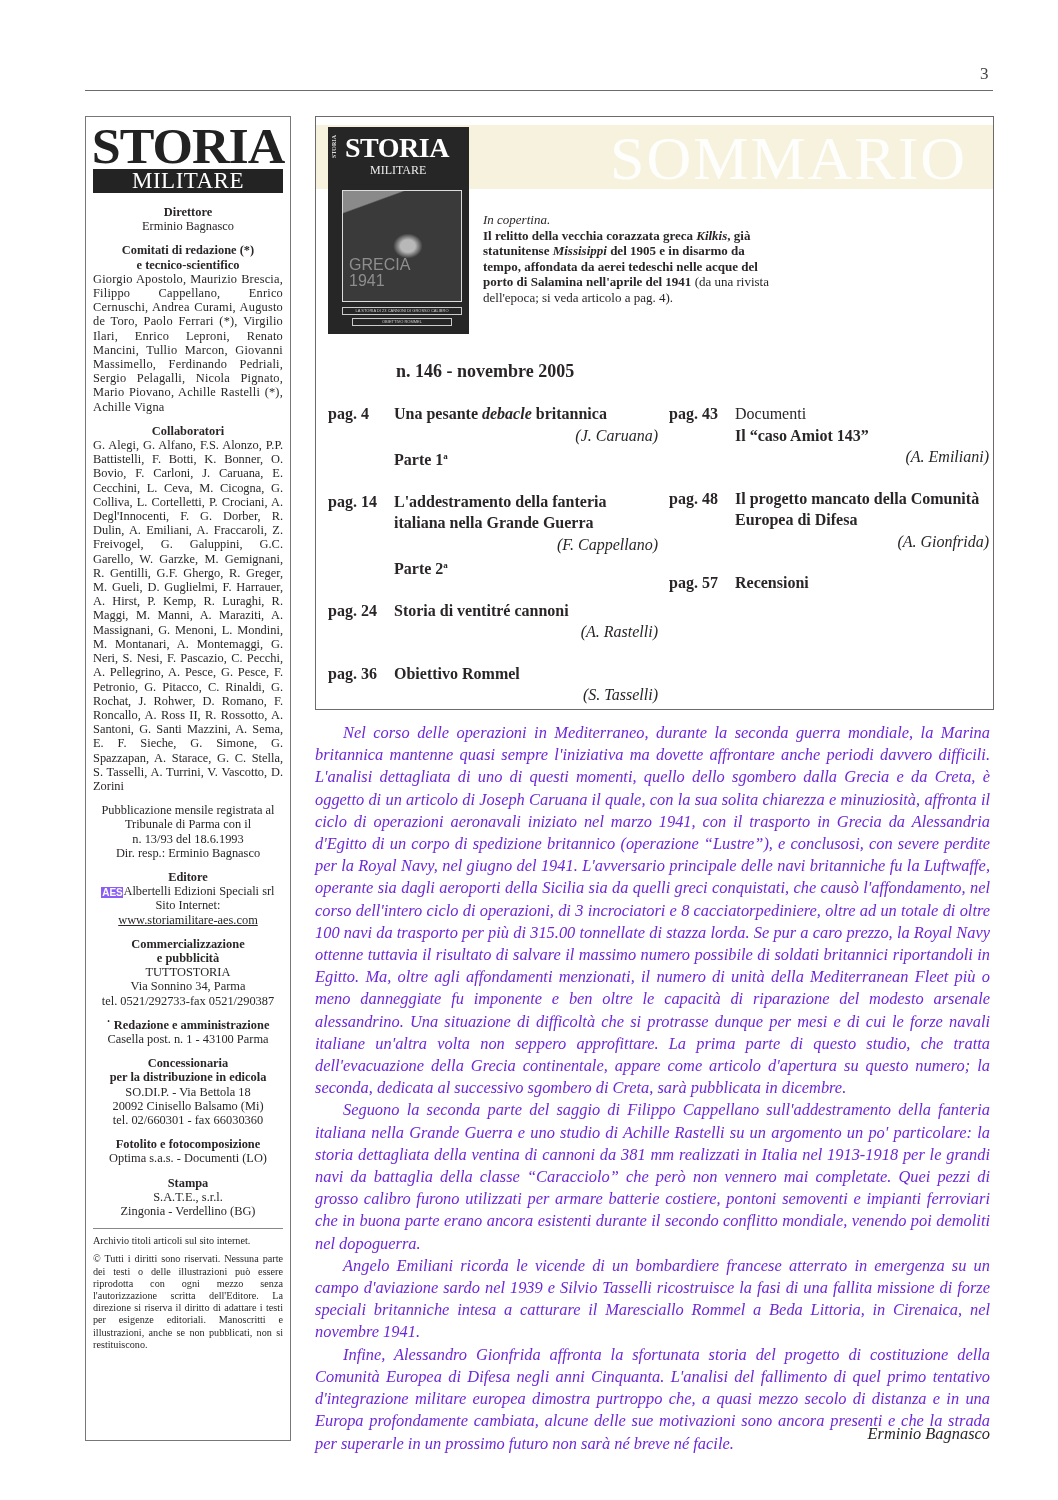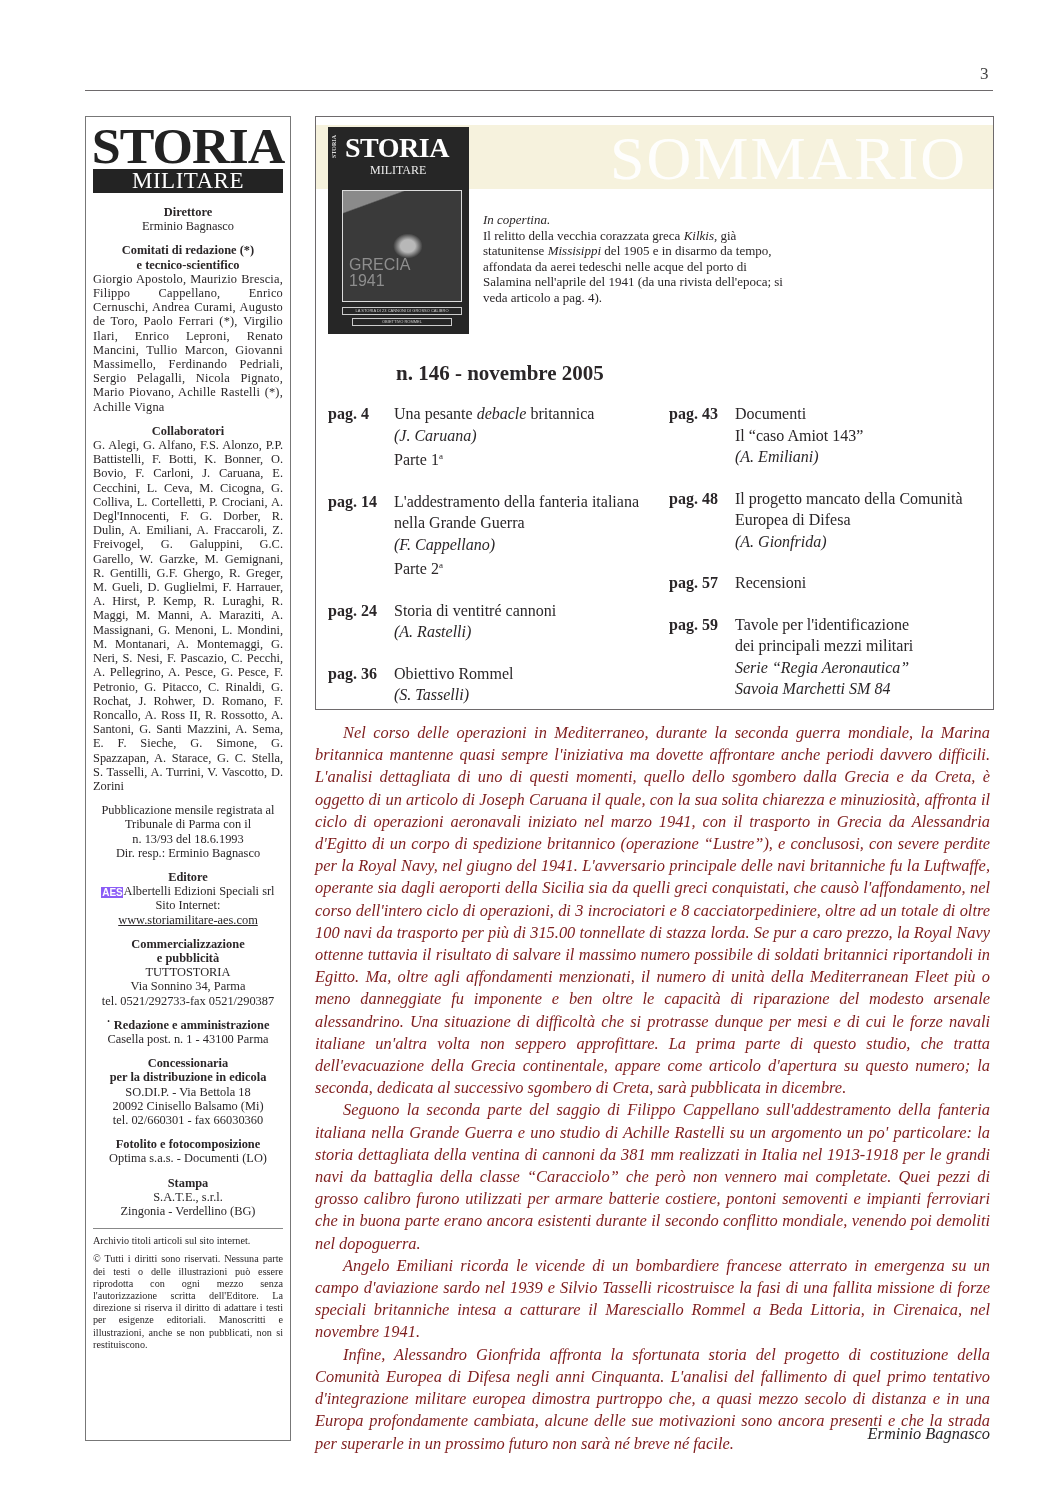--- a/index.html
+++ b/index.html
@@ -66,36 +66,36 @@
   .cover-photo-text { position:absolute; left:6px; top:66px; color:#8e8e8e; font-family:"Liberation Sans", sans-serif; font-size:16px; line-height:16px; }
   .cover-strap { position:absolute; left:14px; top:180px; width:118px; height:6px; border:1px solid #ccc; color:#ccc; font-size:4px; line-height:6px; text-align:center; font-family:"Liberation Sans", sans-serif; overflow:hidden; }
   .cover-strap2 { top:191px; left:24px; width:98px; }
 
   .caption {
     position:absolute; left:167px; top:95px; width:300px;
     font-size:13px; line-height:15.5px;
   }
   .caption .it { font-style:italic;font-family:Liberation Serif, serif; }
 
-  .issue { position:absolute; left:80px; top:244px; font-size:21px; font-weight:bold; }
+  .issue { position:absolute; left:80px; top:244px; font-size:18px; font-weight:bold; }
 
   .toc-col { position:absolute; font-size:16px; line-height:21.5px; }
   .toc-left { left:12px; top:286px; width:330px; }
   .toc-right { left:353px; top:286px; width:320px; }
   .toc-entry { display:flex; margin-bottom:20px; }
   .toc-page { font-weight:bold; width:66px; flex-shrink:0; }
   .toc-body { flex:1; }
-  .b { font-weight:normal; }
-  .i { font-style:italic; }
+  .b { font-weight:bold; }
+  .i { font-style:italic;text-align:right; }
   sup { font-size:9px; vertical-align:6px; }
 
   
   .editorial {
     position:absolute; left:315px; top:722px; width:675px;
-    font-style:italic; font-size:16.4px; line-height:22.2px; color:#7f1d1d;
+    font-style:italic; font-size:16.4px; line-height:22.2px; color:#6d28d9;
     text-align:justify; font-family:"Liberation Serif", serif;
   }
   .editorial p { margin:0; text-indent:28px; }
   .signature { position:absolute; right:68px; top:1424px; font-style:italic; font-size:16.4px; }
 </style>
 </head>
 <body>
 
 <div class="top-rule"></div>
 <div class="page-num">3</div>
@@ -246,29 +246,20 @@
         <div class="b">Il progetto mancato della Comunità Europea di Difesa</div>
         <div class="i">(A. Gionfrida)</div>
       </div>
     </div>
     <div class="toc-entry">
       <div class="toc-page">pag. 57</div>
       <div class="toc-body">
         <div class="b">Recensioni</div>
       </div>
     </div>
-    <div class="toc-entry">
-      <div class="toc-page">pag. 59</div>
-      <div class="toc-body">
-        <div>Tavole per l'identificazione</div>
-        <div>dei principali mezzi militari</div>
-        <div class="i">Serie “Regia Aeronautica”</div>
-        <div class="i">Savoia Marchetti SM 84</div>
-      </div>
-    </div>
   </div>
 </div>
 
 <div class="editorial">
   <p>Nel corso delle operazioni in Mediterraneo, durante la seconda guerra mondiale, la Marina britannica mantenne quasi sempre l'iniziativa ma dovette affrontare anche periodi davvero difficili. L'analisi dettagliata di uno di questi momenti, quello dello sgombero dalla Grecia e da Creta, è oggetto di un articolo di Joseph Caruana il quale, con la sua solita chiarezza e minuziosità, affronta il ciclo di operazioni aeronavali iniziato nel marzo 1941, con il trasporto in Grecia da Alessandria d'Egitto di un corpo di spedizione britannico (operazione “Lustre”), e conclusosi, con severe perdite per la Royal Navy, nel giugno del 1941. L'avversario principale delle navi britanniche fu la Luftwaffe, operante sia dagli aeroporti della Sicilia sia da quelli greci conquistati, che causò l'affondamento, nel corso dell'intero ciclo di operazioni, di 3 incrociatori e 8 cacciatorpediniere, oltre ad un totale di oltre 100 navi da trasporto per più di 315.00 tonnellate di stazza lorda. Se pur a caro prezzo, la Royal Navy ottenne tuttavia il risultato di salvare il massimo numero possibile di soldati britannici riportandoli in Egitto. Ma, oltre agli affondamenti menzionati, il numero di unità della Mediterranean Fleet più o meno danneggiate fu imponente e ben oltre le capacità di riparazione del modesto arsenale alessandrino. Una situazione di difficoltà che si protrasse dunque per mesi e di cui le forze navali italiane un'altra volta non seppero approfittare. La prima parte di questo studio, che tratta dell'evacuazione della Grecia continentale, appare come articolo d'apertura su questo numero; la seconda, dedicata al successivo sgombero di Creta, sarà pubblicata in dicembre.</p>
   <p>Seguono la seconda parte del saggio di Filippo Cappellano sull'addestramento della fanteria italiana nella Grande Guerra e uno studio di Achille Rastelli su un argomento un po' particolare: la storia dettagliata della ventina di cannoni da 381 mm realizzati in Italia nel 1913-1918 per le grandi navi da battaglia della classe “Caracciolo” che però non vennero mai completate. Quei pezzi di grosso calibro furono utilizzati per armare batterie costiere, pontoni semoventi e impianti ferroviari che in buona parte erano ancora esistenti durante il secondo conflitto mondiale, venendo poi demoliti nel dopoguerra.</p>
   <p>Angelo Emiliani ricorda le vicende di un bombardiere francese atterrato in emergenza su un campo d'aviazione sardo nel 1939 e Silvio Tasselli ricostruisce la fasi di una fallita missione di forze speciali britanniche intesa a catturare il Maresciallo Rommel a Beda Littoria, in Cirenaica, nel novembre 1941.</p>
   <p>Infine, Alessandro Gionfrida affronta la sfortunata storia del progetto di costituzione della Comunità Europea di Difesa negli anni Cinquanta. L'analisi del fallimento di quel primo tentativo d'integrazione militare europea dimostra purtroppo che, a quasi mezzo secolo di distanza e in una Europa profondamente cambiata, alcune delle sue motivazioni sono ancora presenti e che la strada per superarle in un prossimo futuro non sarà né breve né facile.</p>
 </div>
 <div class="signature">Erminio Bagnasco</div>

